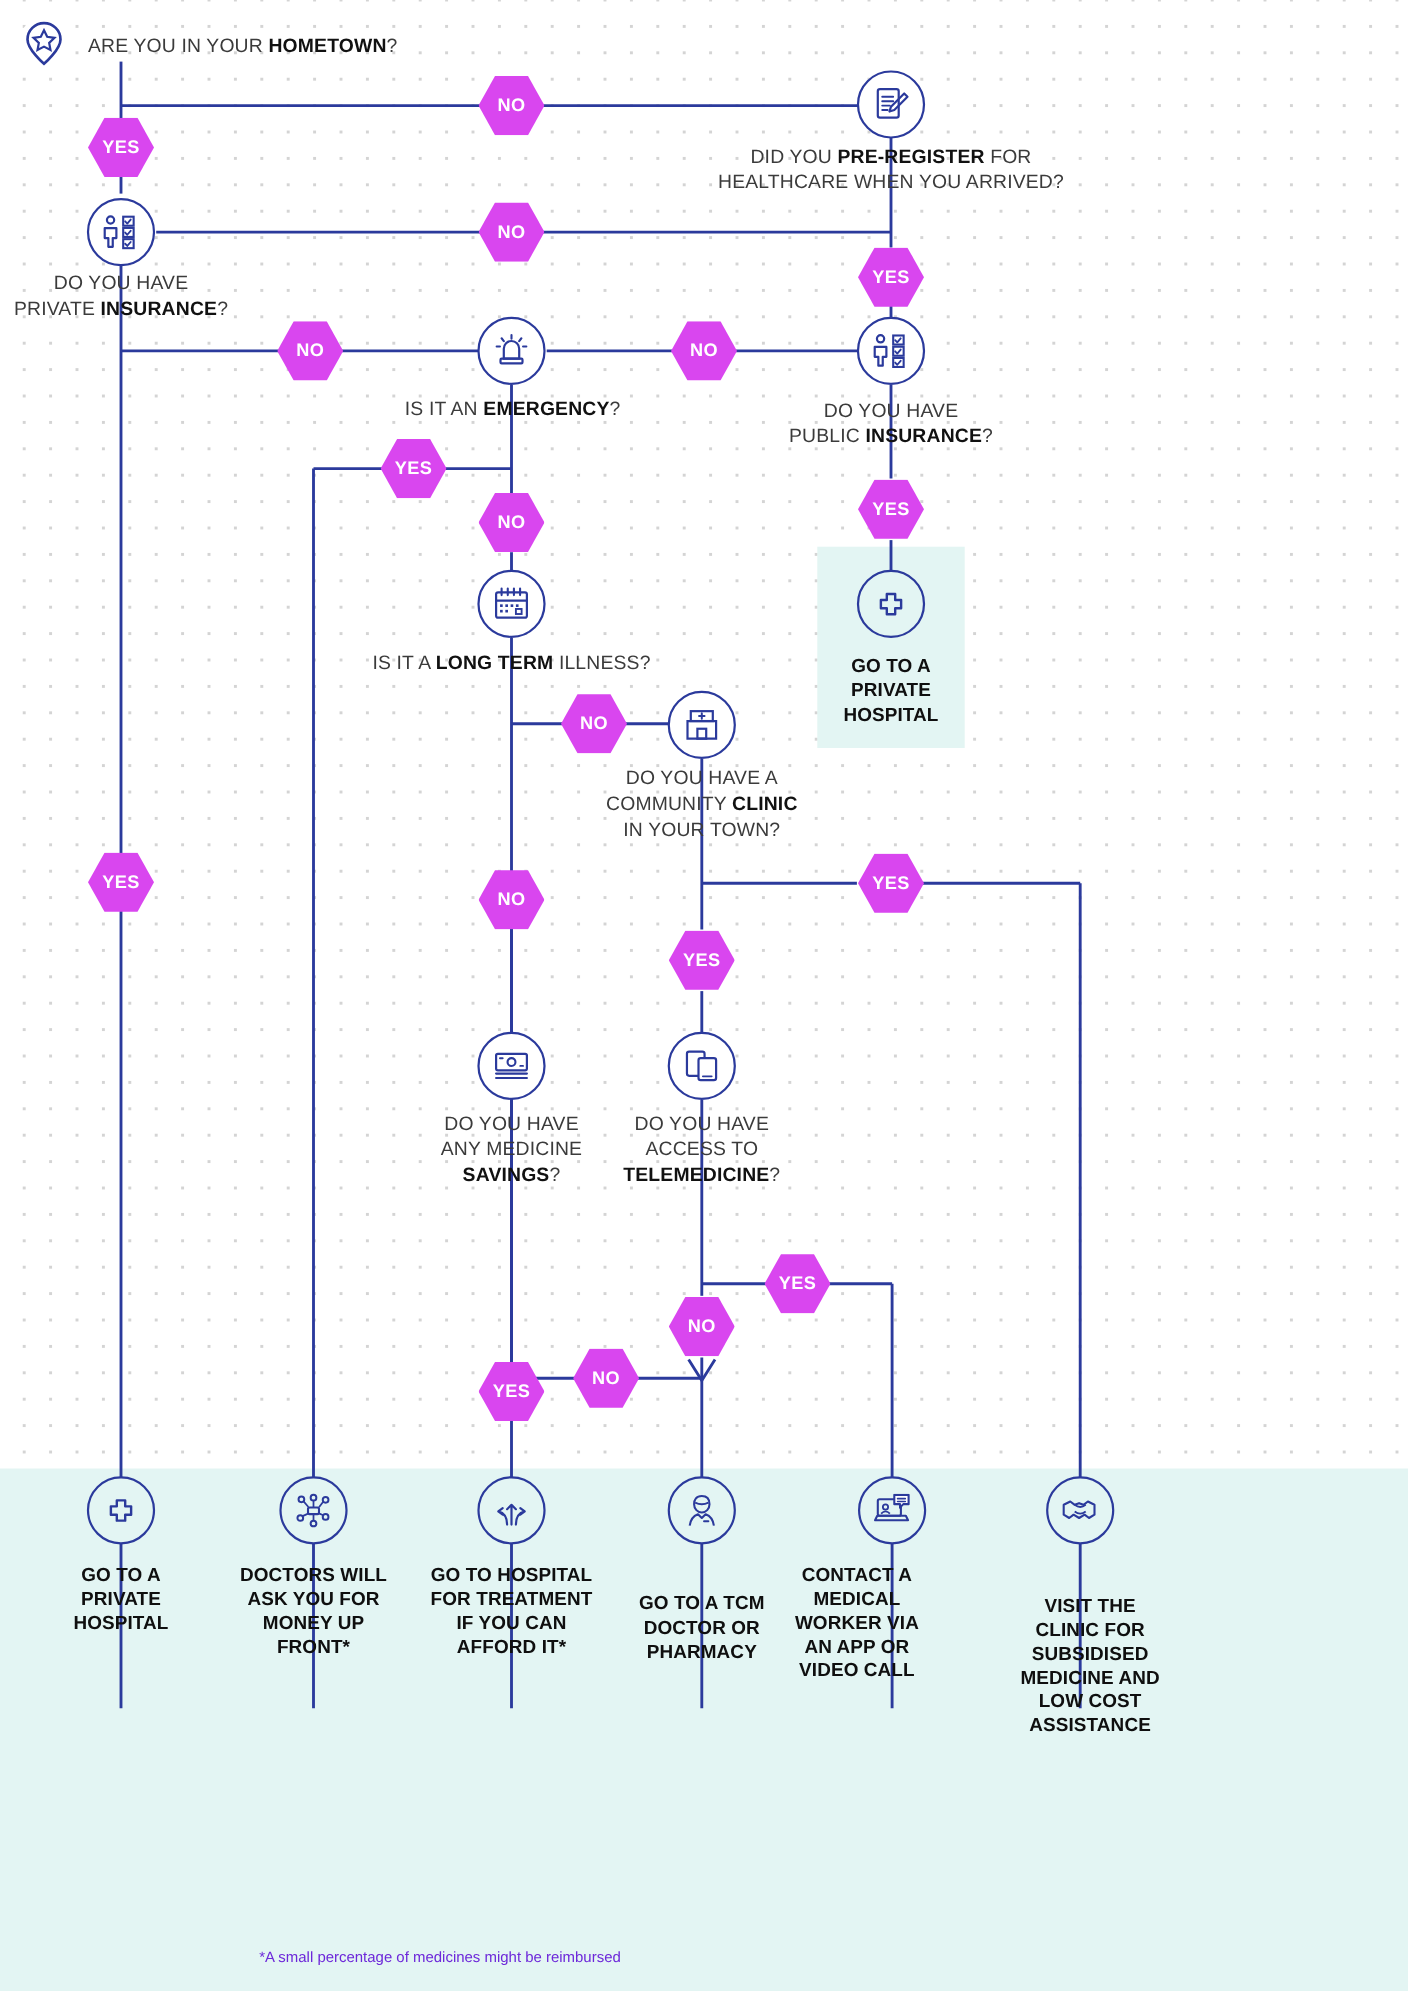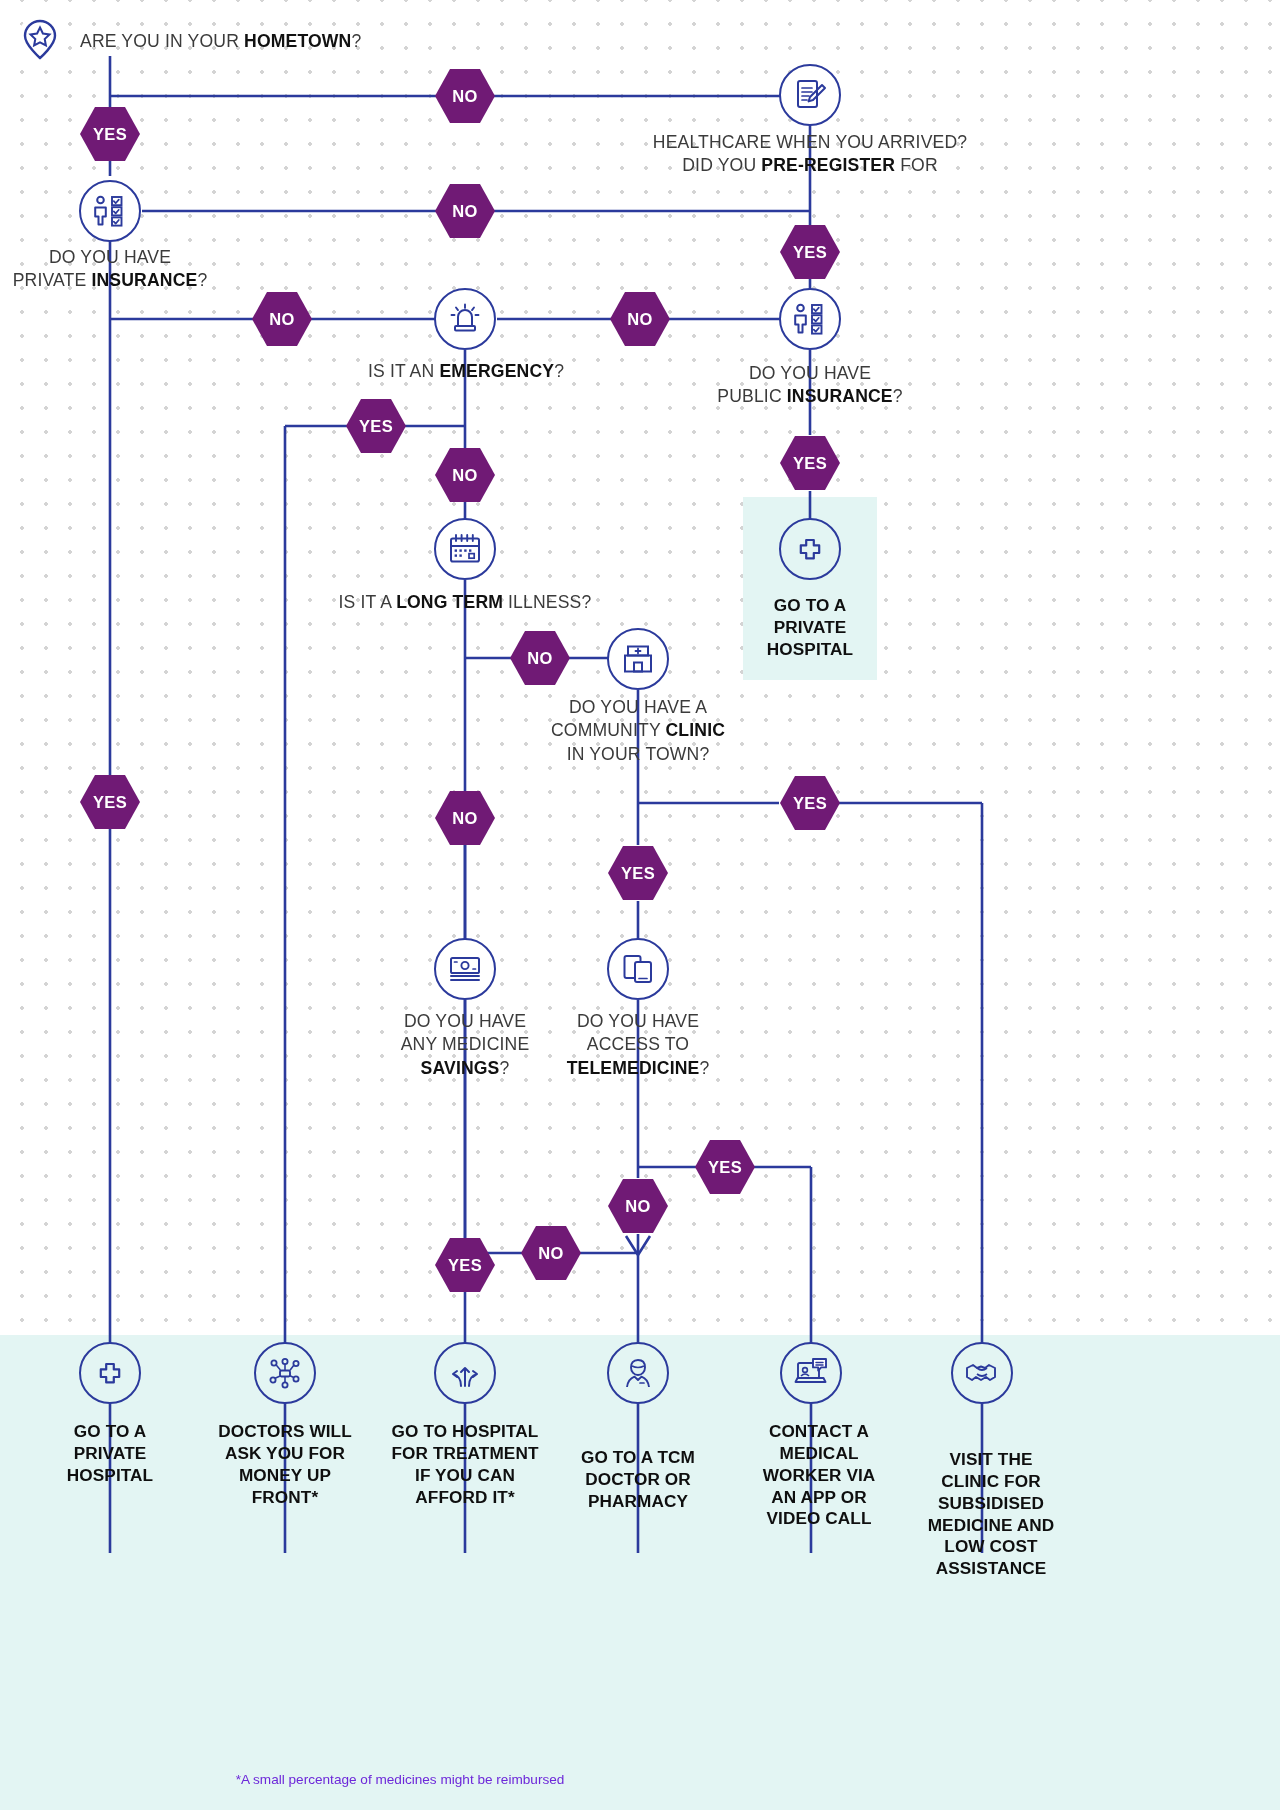--- a/index.html
+++ b/index.html
@@ -39,21 +39,21 @@
     background:#ffffff;
     display:flex; align-items:center; justify-content:center;
   }
   .node.on-band { background:#e3f5f3; }
   .node svg { display:block; }
 
   
   .hex {
     position:absolute;
     width:60px; height:56px;
-    background:#701a75;
+    background:#d946ef;
     clip-path:polygon(25% 2%,75% 2%,100% 50%,75% 98%,25% 98%,0% 50%);
     display:flex; align-items:center; justify-content:center;
     color:#ffffff; font-weight:bold; font-size:16.5px;
     letter-spacing:.4px;
   }
 
   
   .cap {
     position:absolute;
     font-size:17.6px;
@@ -265,22 +265,22 @@
   <div class="hex" style="left:695px;  top:1139px;">YES</div>
   <div class="hex" style="left:608px;  top:1178px;">NO</div>
   <div class="hex" style="left:521px;  top:1225px;">NO</div>
   <div class="hex" style="left:435px;  top:1237px;">YES</div>
 
   <div class="cap l" style="left:67px; top:30px;">
     <span>ARE YOU IN YOUR </span><b>HOMETOWN</b><span>?</span>
   </div>
 
   <div class="cap c" style="left:610px; top:131px; width:400px;">
+    <div><span>DID YOU </span><b>PRE-REGISTER</b><span> FOR</span></div>
     <div>HEALTHCARE WHEN YOU ARRIVED?</div>
-    <div><span>DID YOU </span><b>PRE-REGISTER</b><span> FOR</span></div>
   </div>
 
   <div class="cap c" style="left:12px; top:246px; width:196px;">
     <div>DO YOU HAVE</div>
     <div><span>PRIVATE </span><b>INSURANCE</b><span>?</span></div>
   </div>
 
   <div class="cap c" style="left:710px; top:362px; width:200px;">
     <div>DO YOU HAVE</div>
     <div><span>PUBLIC </span><b>INSURANCE</b><span>?</span></div>
@@ -379,21 +379,21 @@
   <div class="node on-band" style="left:780px; top:1342px;">
     <svg width="34" height="30" viewBox="0 0 34 30">
       <rect x="4" y="5" width="21" height="15" rx="1.6" fill="none" stroke="#2b3a9c" stroke-width="1.9"></rect>
       <path d="M1.5 24 h30 l-2 -4 h-26 Z" fill="none" stroke="#2b3a9c" stroke-width="1.9" stroke-linejoin="round"></path>
       <circle cx="11" cy="12" r="2.4" fill="none" stroke="#2b3a9c" stroke-width="1.6"></circle>
       <path d="M7 18 q4 -4 8 0" fill="none" stroke="#2b3a9c" stroke-width="1.6"></path>
       <path d="M19 1 h13 v8.4 h-4.8 l-3 3.2 v-3.2 H19 Z" fill="#fff" stroke="#2b3a9c" stroke-width="1.9" stroke-linejoin="round"></path>
       <path d="M22 4.4 h7M22 7 h7" stroke="#2b3a9c" stroke-width="1.5" stroke-linecap="round"></path>
     </svg>
   </div>
-  <div class="out" style="left:744px; top:1421px; width:150px;">
+  <div class="out" style="left:704px; top:1421px; width:150px;">
     <div>CONTACT A</div>
     <div>MEDICAL</div>
     <div>WORKER VIA</div>
     <div>AN APP OR</div>
     <div>VIDEO CALL</div>
   </div>
 
   <div class="node on-band" style="left:951px; top:1342px;">
     <svg width="34" height="26" viewBox="0 0 34 26">
       <path d="M2 8 l6 -3 4 3 4 -1.5 4 1.5 4 -3 6 3 v9 l-5 3 -4 -3 -5 3 -5 -3 -4 3 -5 -3 Z" fill="none" stroke="#2b3a9c" stroke-width="1.9" stroke-linejoin="round"></path>

